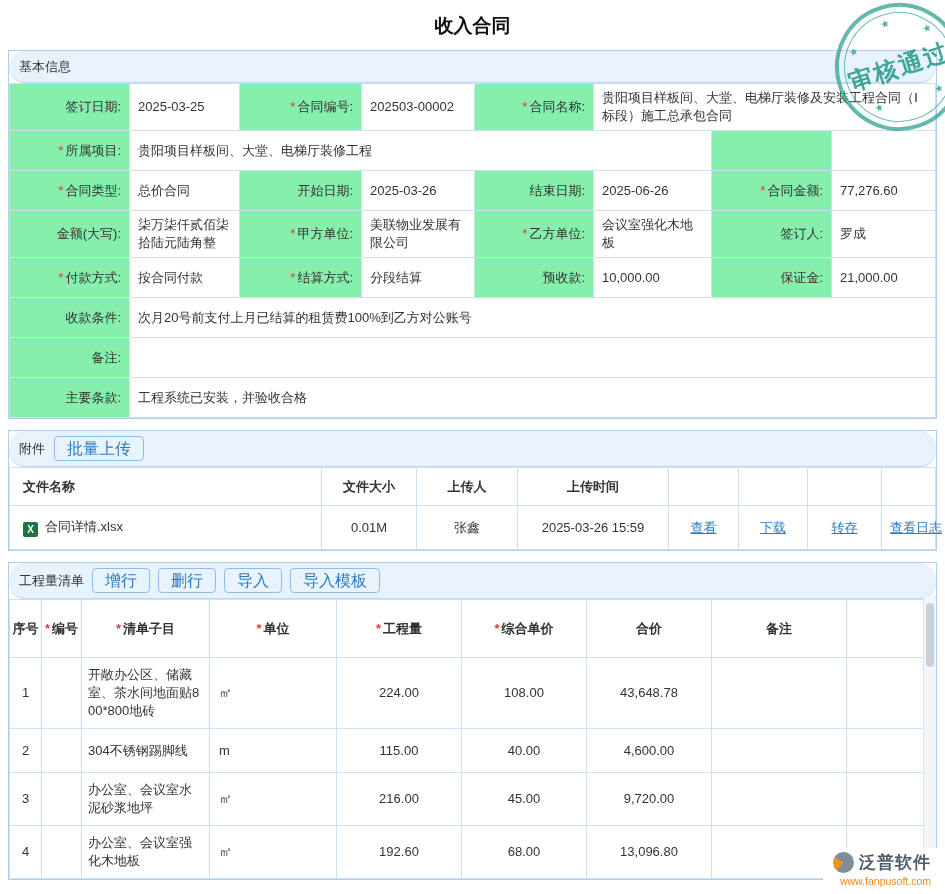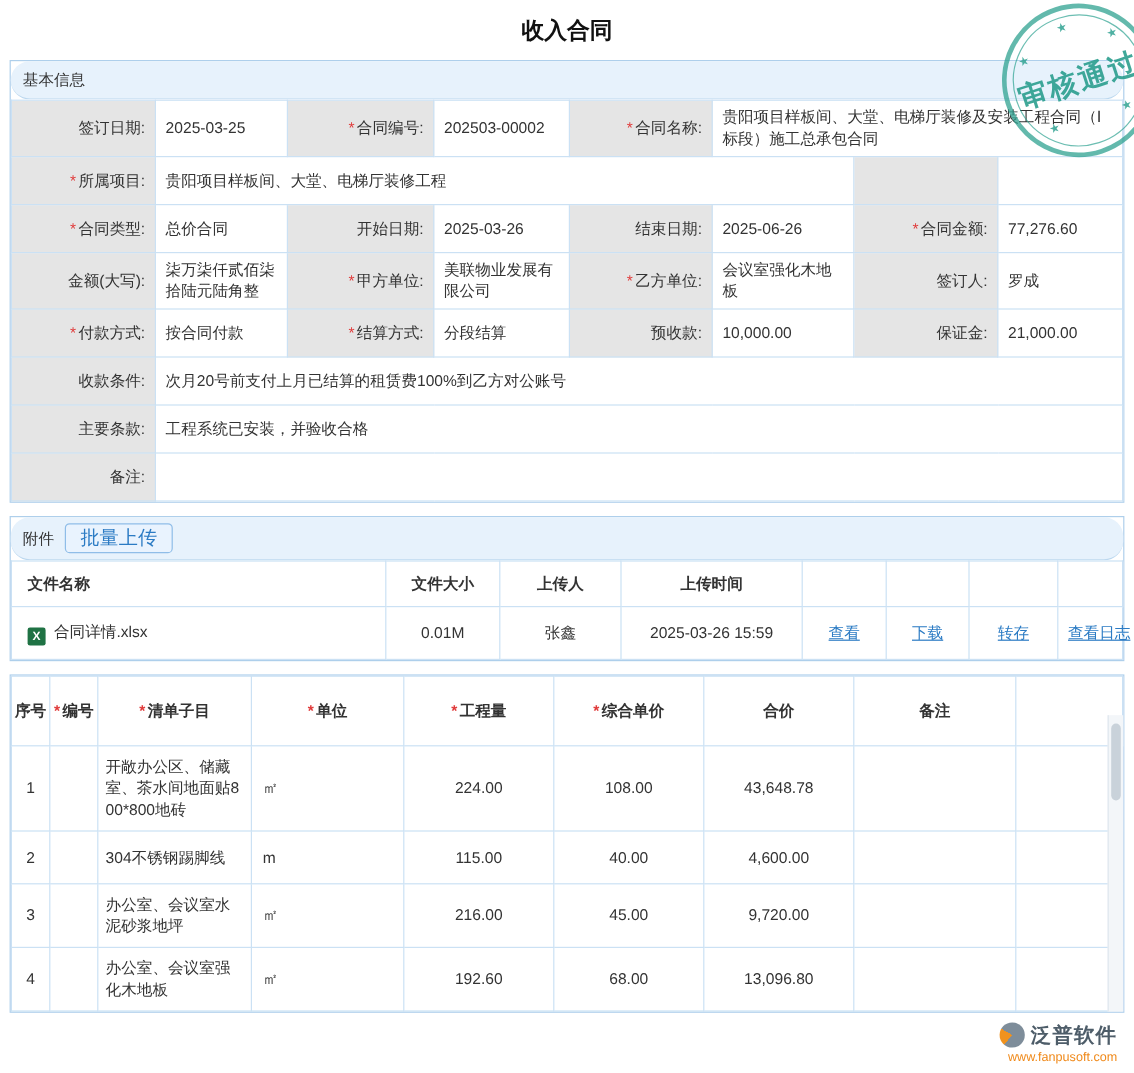--- a/index.html
+++ b/index.html
@@ -54,21 +54,21 @@
     border: 1px solid #cbe1f4;
     font-size: 13px;
     padding: 5px 8px;
     vertical-align: middle;
     word-break: break-all;
     line-height: 18px;
   }
   
   .basic-table td { height: 40px; }
   td.lbl {
-    background: #e5e5e5;
+    background: #86efac;
     text-align: right;
     color: #333;
     padding-right: 8px;
   }
   td.val { background: #fff; text-align: left; }
   .req { color: #e03b3b; margin-right: 2px; }
   
   .attach-table th { height: 38px; font-weight: 700; background: #fff; text-align: center; }
   .attach-table td { height: 44px; text-align: center; }
   .attach-table .cell-left { text-align: left; padding-left: 13px; }
@@ -245,26 +245,26 @@
       <td class="lbl"><span>预收款:</span></td>
       <td class="val">10,000.00</td>
       <td class="lbl"><span>保证金:</span></td>
       <td class="val">21,000.00</td>
     </tr>
     <tr>
       <td class="lbl"><span>收款条件:</span></td>
       <td class="val" colspan="7">次月20号前支付上月已结算的租赁费100%到乙方对公账号</td>
     </tr>
     <tr>
+      <td class="lbl"><span>备注:</span></td>
+      <td class="val" colspan="7"></td>
+    </tr>
+    <tr>
       <td class="lbl"><span>主要条款:</span></td>
       <td class="val" colspan="7">工程系统已安装，并验收合格</td>
-    </tr>
-    <tr>
-      <td class="lbl"><span>备注:</span></td>
-      <td class="val" colspan="7"></td>
     </tr>
   </tbody>
     </table>
 </div>
 
 <div class="section">
   <div class="section-bar">
     <span class="bar-title">附件</span>
     <span class="btn">批量上传</span>
   </div>
@@ -300,20 +300,27 @@
       <td><a class="lnk">查看</a></td>
       <td><a class="lnk">下载</a></td>
       <td><a class="lnk">转存</a></td>
       <td><a class="lnk">查看日志</a></td>
     </tr>
   </tbody>
     </table>
 </div>
 
 <div class="section" style="margin-bottom:0;">
+  <div class="section-bar" style="gap:8px;">
+    <span class="bar-title">工程量清单</span>
+    <span class="btn">增行</span>
+    <span class="btn">删行</span>
+    <span class="btn">导入</span>
+    <span class="btn">导入模板</span>
+  </div>
   <table class="boq-table">
     <colgroup>
       <col style="width:32px">
         <col style="width:40px">
         <col style="width:128px">
         <col style="width:127px">
       <col style="width:125px">
         <col style="width:125px">
         <col style="width:125px">
         <col style="width:135px">

